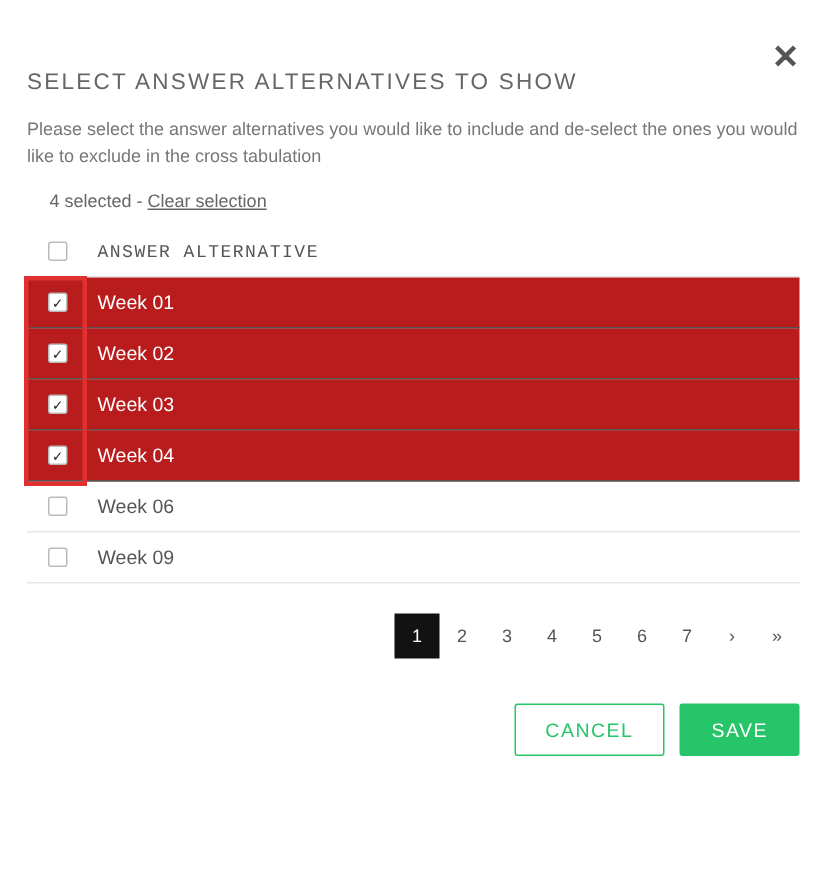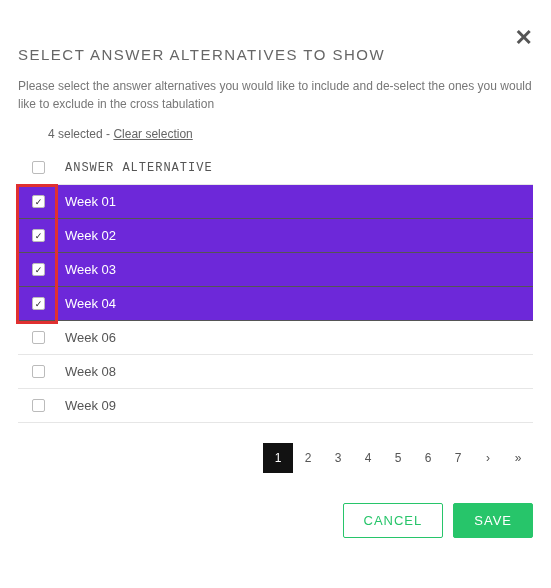--- a/index.html
+++ b/index.html
@@ -29,21 +29,21 @@
   .desc {
     font-size: 12px;
     color: #777;
     margin-top: 14px;
     line-height: 1.5;
   }
   .sel-row {
     font-size: 12px;
     color: #666;
     margin-top: 14px;
-    margin-left: 30px;
+    margin-left: 15px;
   }
   .clear {
     text-decoration: underline;
     cursor: pointer;
   }
   .table {
     margin-top: 10px;
     position: relative;
   }
   .row {
@@ -67,21 +67,21 @@
     background: #fff;
     color: #333;
   }
   .row.header-row {
     color: #555;
     letter-spacing: 1px;
     font-size: 12px;
     font-family: Liberation Mono, monospace;
   }
   .row.selected {
-    background: #6d28d9;
+    background: #b91c1c;
     color: #fff;
     border-bottom: 1px solid #555;
   }
   .row.selected .cb::after {
     content: "✓";
     font-size: 9px;
     color: #222;
   }
   .highlight-box {
     position: absolute;
@@ -169,24 +169,20 @@
         <span class="cb"></span>
         <span>Week 03</span>
       </div>
       <div class="row selected">
         <span class="cb"></span>
         <span>Week 04</span>
       </div>
       <div class="row">
         <span class="cb"></span>
         <span>Week 06</span>
-      </div>
-      <div class="row">
-        <span class="cb"></span>
-        <span>Week 08</span>
       </div>
       <div class="row">
         <span class="cb"></span>
         <span>Week 09</span>
       </div>
     </div>
   <div class="highlight-box"></div>
 </div>
 
 <div class="pagination" id="pagination">

